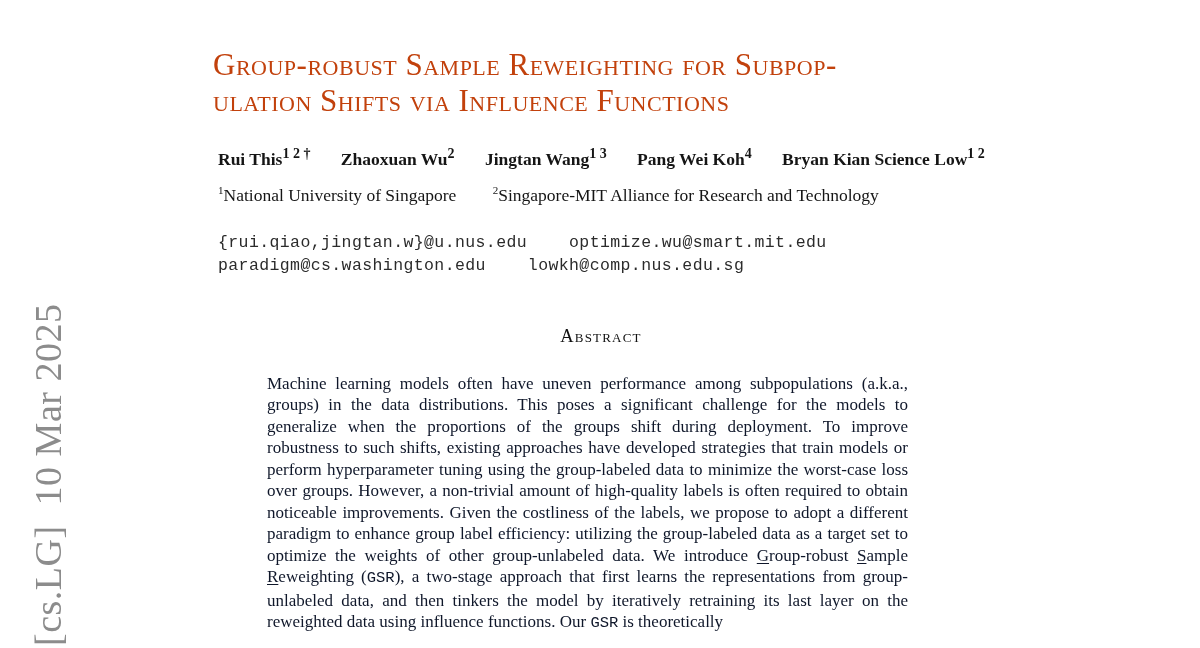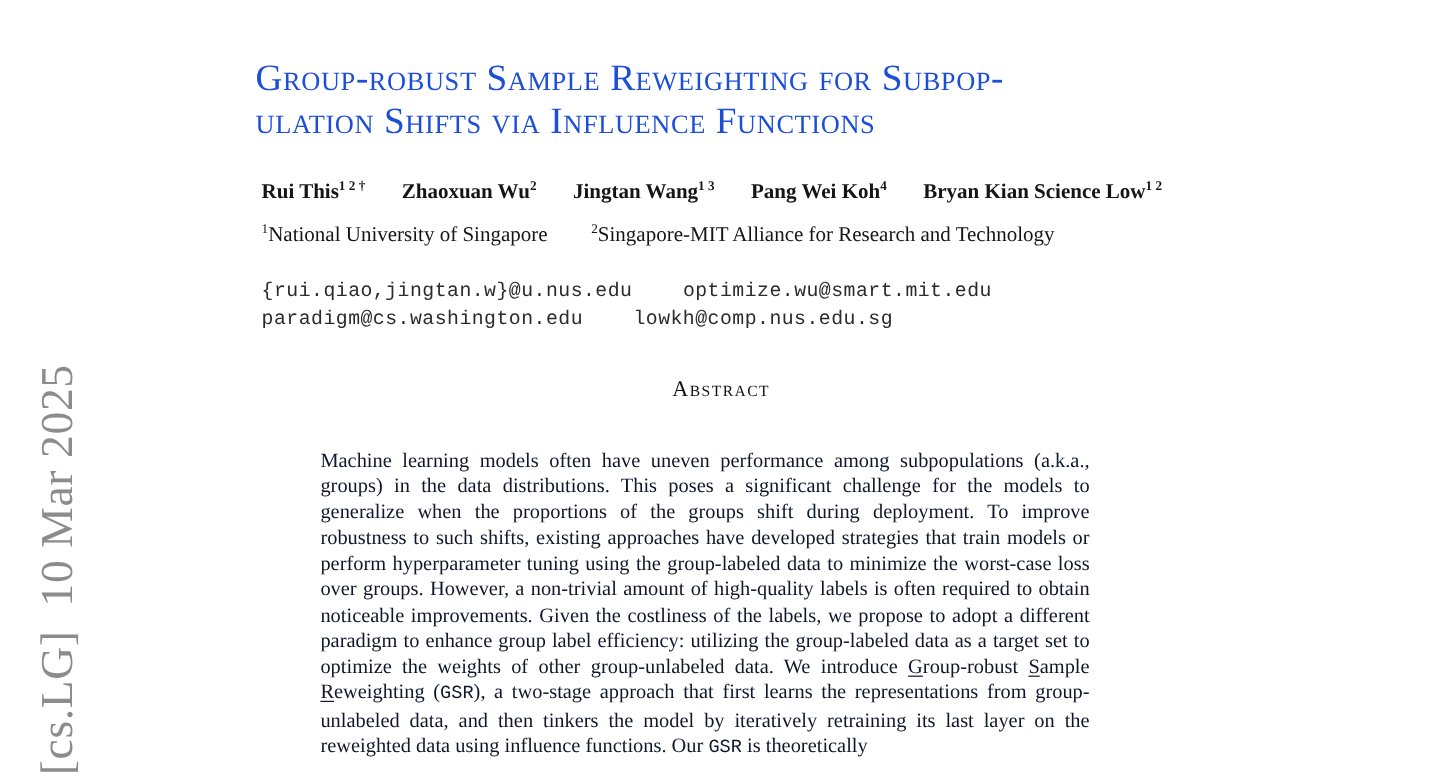--- a/index.html
+++ b/index.html
@@ -32,37 +32,37 @@
   .title {
     position: absolute;
     left: 213px;
     top: 47px;
     width: 830px;
     font-variant: small-caps;
     font-weight: normal;
     font-size: 31px;
     line-height: 36px;
     letter-spacing: 0.5px;
-    color: #1d4ed8;
+    color: #c2410c;
   }
   .title .title-line { display: block; }
 
   
   .authors {
     position: absolute;
     left: 218px;
     top: 149px;
     width: 820px;
     font-size: 17.5px;
     font-weight: bold;
     white-space: nowrap;
   }
   .author { margin-right: 26px; }
   .author sup {
-    font-size: 11px;
+    font-size: 14px;
     font-weight: bold;
     vertical-align: super;
     line-height: 0;
     white-space: pre;
   }
 
   
   .affiliations {
     position: absolute;
     left: 218px;
@@ -85,21 +85,21 @@
     line-height: 23px;
     color: #2b2b2b;
     letter-spacing: 0.4px;
   }
   .email { margin-right: 42px; }
 
   
   .abstract-heading {
     position: absolute;
     left: 281px;
-    top: 315px;
+    top: 326px;
     width: 640px;
     text-align: center;
     font-variant: small-caps;
     font-size: 18.5px;
     letter-spacing: 1.2px;
     color: #111111;
   }
   .abstract-text {
     position: absolute;
     left: 267px;

